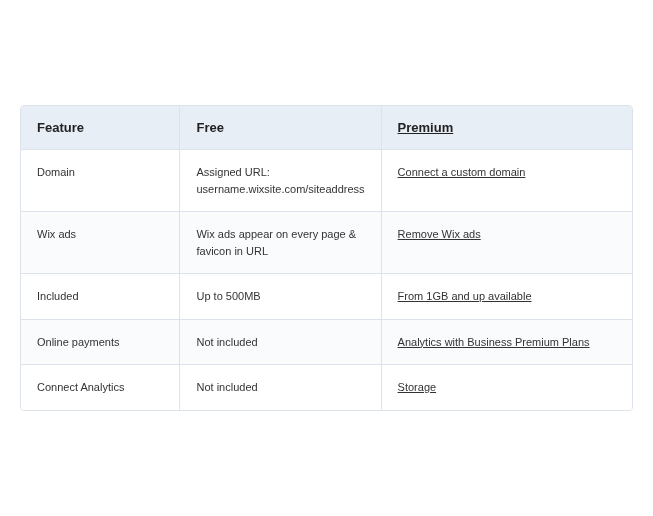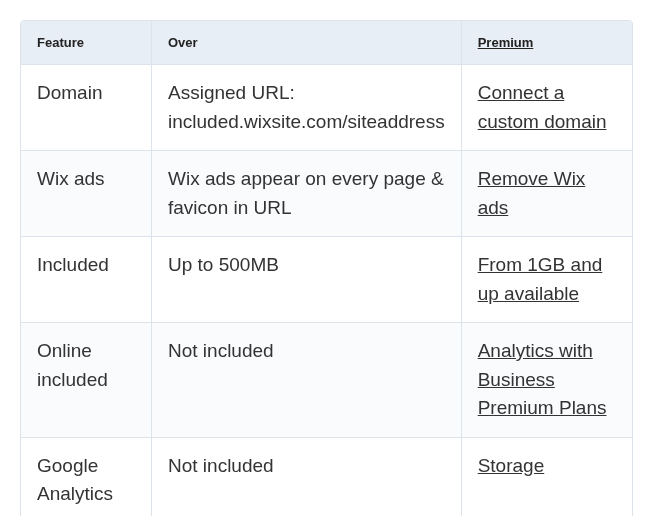--- a/index.html
+++ b/index.html
@@ -57,21 +57,21 @@
     }
 
     tbody tr:nth-child(even) {
       background-color: #fafbfd;
     }
 
     tbody td {
       padding: 14px 16px;
       vertical-align: top;
       border-right: 1px solid #dde3eb;
-      font-size: 19px;
+      font-size: 11px;
       line-height: 1.5;
       color: #333;
     }
 
     tbody td:last-child {
       border-right: none;
     }
 
     .col-feature {
       width: 160px;
@@ -87,45 +87,45 @@
     }
   </style>
 </head>
 <body>
 
 <div class="table-container">
   <table>
     <thead>
       <tr>
         <th class="col-feature">Feature</th>
-        <th class="col-free">Over</th>
+        <th class="col-free">Free</th>
         <th class="col-premium">Premium</th>
       </tr>
     </thead>
     <tbody id="table-body">
     <tr>
           <td class="col-feature">Domain</td>
-          <td class="col-free">Assigned URL: included.wixsite.com/siteaddress</td>
+          <td class="col-free">Assigned URL: username.wixsite.com/siteaddress</td>
           <td class="col-premium">Connect a custom domain</td>
         </tr>
         <tr>
           <td class="col-feature">Wix ads</td>
           <td class="col-free">Wix ads appear on every page &amp; favicon in URL</td>
           <td class="col-premium">Remove Wix ads</td>
         </tr>
         <tr>
           <td class="col-feature">Included</td>
           <td class="col-free">Up to 500MB</td>
           <td class="col-premium">From 1GB and up available</td>
         </tr>
         <tr>
-          <td class="col-feature">Online included</td>
+          <td class="col-feature">Online payments</td>
           <td class="col-free">Not included</td>
           <td class="col-premium">Analytics with Business Premium Plans</td>
         </tr>
         <tr>
-          <td class="col-feature">Google Analytics</td>
+          <td class="col-feature">Connect Analytics</td>
           <td class="col-free">Not included</td>
           <td class="col-premium">Storage</td>
         </tr>
       </tbody>
   </table>
 </div>
 
 </body></html>

